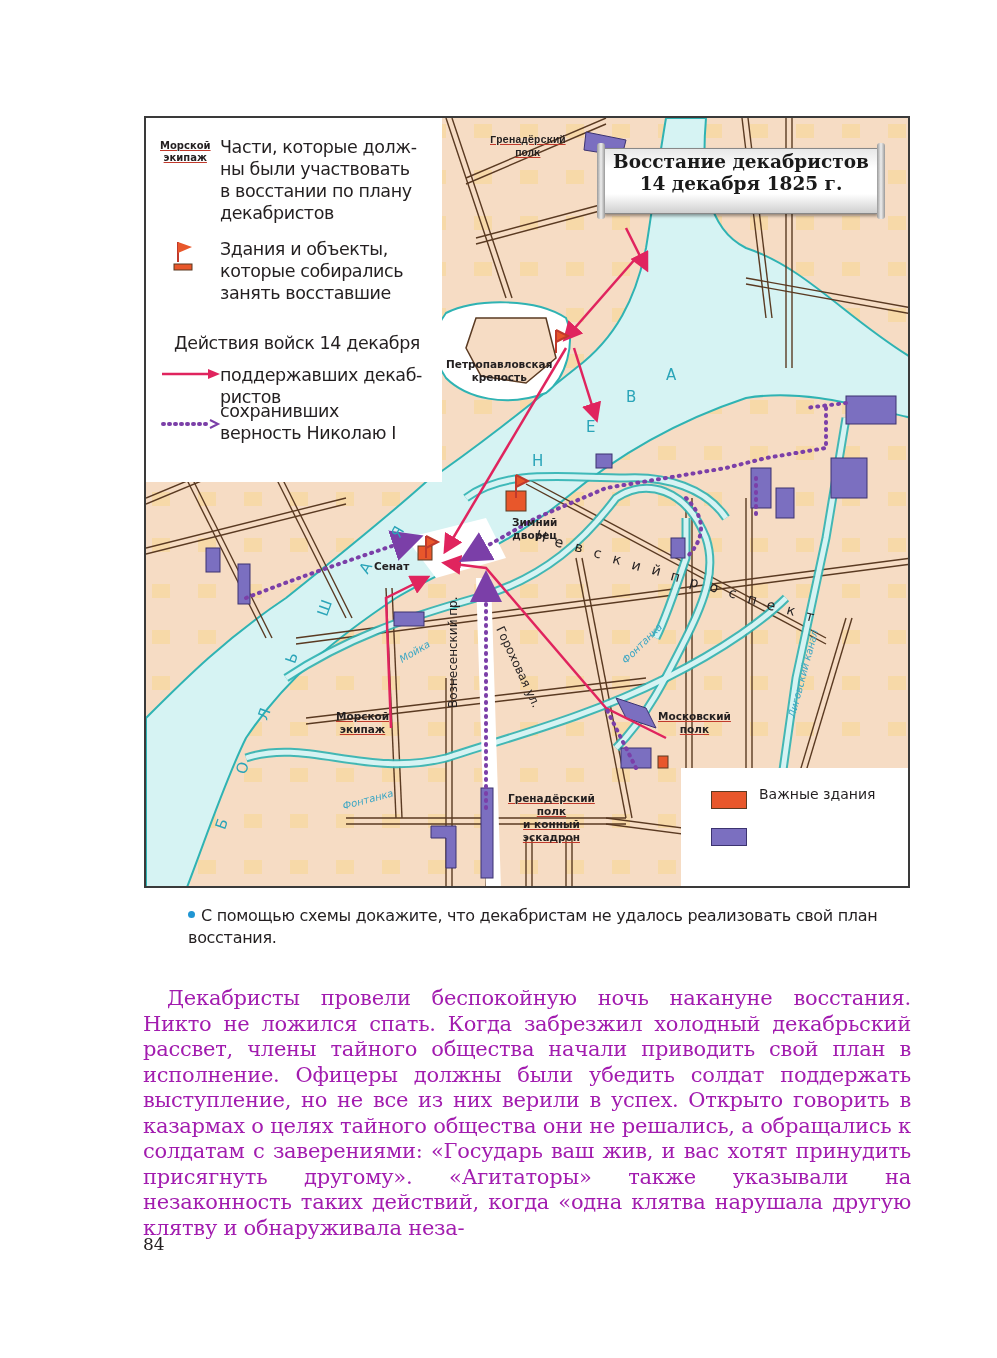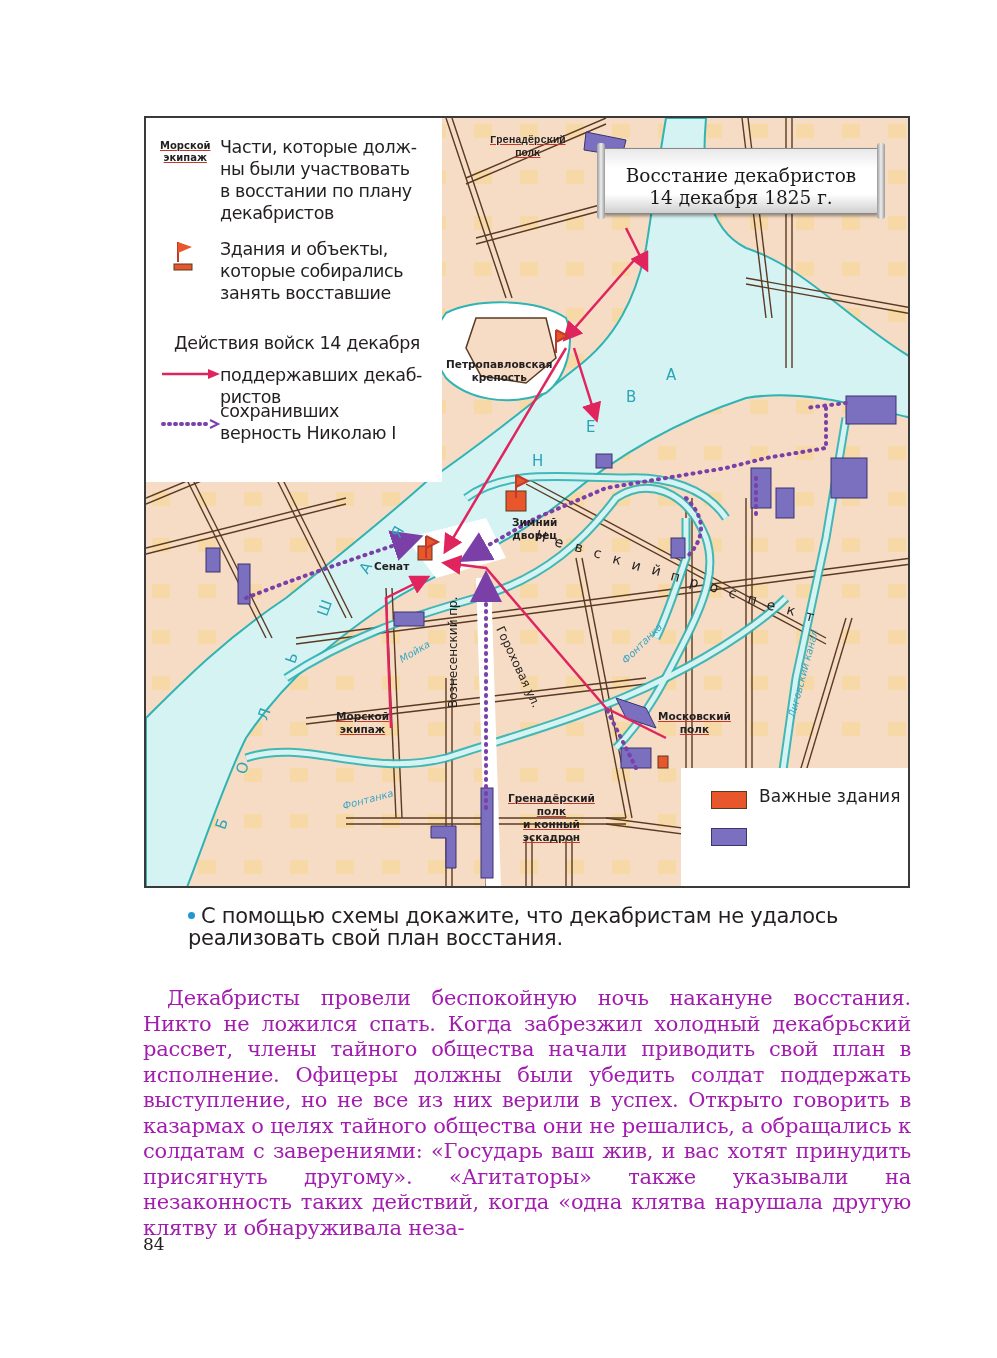--- a/index.html
+++ b/index.html
@@ -3,29 +3,29 @@
 <meta charset="utf-8">
 <style>
   html, body { margin:0; padding:0; background:#ffffff; }
   body { width:997px; height:1358px; position:relative; overflow:hidden; font-family:"DejaVu Sans", sans-serif; color:#231f20; }
   .map-frame { position:absolute; left:144px; top:116px; width:766px; height:772px; border:2px solid #3a3a3a; box-sizing:border-box; overflow:hidden; background:#f6dcc4; }
   .map-frame svg { position:absolute; left:0; top:0; }
   .legend-top { position:absolute; left:0; top:0; width:296px; height:364px; background:#ffffff; }
   .lg-text { position:absolute; left:74px; font-size:17.5px; line-height:22px; color:#231f20; font-family:"DejaVu Sans", sans-serif; letter-spacing:-0.4px; }
   .sample-label { position:absolute; left:14px; top:22px; font-size:10px; font-weight:bold; line-height:12px; text-align:center; text-decoration:underline; text-decoration-color:#c0392b; color:#231f20; }
   .legend-br { position:absolute; left:535px; top:650px; width:231px; height:122px; background:#ffffff; }
-  .title-scroll { position:absolute; left:458px; top:30px; width:274px; height:66px; background:linear-gradient(#e8e8e8,#ffffff 30%,#ffffff 70%,#cfcfcf); border:1px solid #888; box-shadow:0 2px 3px rgba(0,0,0,.4); text-align:center; font-family:"DejaVu Serif", serif; font-weight:normal; font-size:18.5px; line-height:22px; padding-top:16px; box-sizing:border-box; color:#1a1a1a; }
+  .title-scroll { position:absolute; left:458px; top:30px; width:274px; height:66px; background:linear-gradient(#e8e8e8,#ffffff 30%,#ffffff 70%,#cfcfcf); border:1px solid #888; box-shadow:0 2px 3px rgba(0,0,0,.4); text-align:center; font-family:"DejaVu Serif", serif; font-weight:bold; font-size:18.5px; line-height:22px; padding-top:2px; box-sizing:border-box; color:#1a1a1a; }
   .title-scroll:before, .title-scroll:after { content:""; position:absolute; top:-6px; width:8px; height:76px; background:linear-gradient(90deg,#999,#eee,#999); border-radius:3px; }
   .title-scroll:before { left:-8px; } .title-scroll:after { right:-8px; }
   .map-label { position:absolute; font-size:10.5px; font-weight:bold; line-height:13px; text-align:center; color:#231f20; text-decoration:underline; text-decoration-color:#c0392b; white-space:nowrap; }
   .map-label.plain { text-decoration:none; }
   .river-label { position:absolute; font-size:15px; color:#2aa4b8; font-style:normal; letter-spacing:2px; }
   .street-label { position:absolute; font-size:12px; color:#231f20; white-space:nowrap; }
   .canal-label { position:absolute; font-size:10px; color:#3aa6c4; font-style:italic; white-space:nowrap; }
-  .question { position:absolute; left:188px; top:905px; width:725px; font-size:21px; line-height:22px; color:#231f20; letter-spacing:-0.3px; }
+  .question { position:absolute; left:188px; top:905px; width:725px; font-size:16px; line-height:22px; color:#231f20; letter-spacing:-0.3px; }
   .question .bullet { display:inline-block; width:7px; height:7px; border-radius:50%; background:#2196d3; margin-right:6px; vertical-align:middle; position:relative; top:-2px; }
   .body-text { position:absolute; left:143px; top:986px; width:768px; font-family:"DejaVu Serif", serif; font-size:21px; line-height:25.5px; text-align:justify; color:#a21caf; letter-spacing:-0.25px; }
   .body-text p { margin:0; text-indent:24px; }
   .page-number { position:absolute; left:143px; top:1234px; font-family:"DejaVu Serif", serif; font-size:17px; color:#231f20; }
 </style>
 </head>
 <body>
 
 <div class="map-frame">
   <svg id="map-svg" width="766" height="772" viewBox="0 0 766 772">
@@ -269,21 +269,21 @@
       <span class="street-label" style="left: 602.143px; top: 472.857px; font-size: 14px; transform: rotate(15deg);">п</span>
       <span class="street-label" style="left: 621.429px; top: 478.571px; font-size: 14px; transform: rotate(15deg);">е</span>
       <span class="street-label" style="left: 640.714px; top: 484.286px; font-size: 14px; transform: rotate(15deg);">к</span>
       <span class="street-label" style="left: 660px; top: 490px; font-size: 14px; transform: rotate(15deg);">т</span>
     </div>
   <span class="street-label" style="left:300px;top:590px;transform:rotate(-90deg);transform-origin:left top;">Вознесенский пр.</span>
   <span class="street-label" style="left:360px;top:506px;transform:rotate(65deg);transform-origin:left top;">Гороховая ул.</span>
 
   <div class="legend-br">
     <div style="position:absolute;left:30px;top:23px;width:34px;height:16px;background:#e8572b;border:1.5px solid #5a3a22;"></div>
-    <div style="position:absolute;left:78px;top:18px;font-size:17px;">Важные здания</div>
+    <div style="position:absolute;left:78px;top:18px;font-size:14px;">Важные здания</div>
     <div style="position:absolute;left:30px;top:60px;width:34px;height:16px;background:#7b6fc0;border:1.5px solid #3c3370;"></div>
   </div>
 </div>
 
 <div class="question"><span class="bullet"></span><span>С помощью схемы докажите, что декабристам не удалось реализовать свой план восстания.</span></div>
 
 <div class="body-text">
   <p>Декабристы провели беспокойную ночь накануне восстания. Никто не ложился спать. Когда забрезжил холодный декабрьский рассвет, члены тайного общества начали приводить свой план в исполнение. Офицеры должны были убедить солдат поддержать выступление, но не все из них верили в успех. Открыто говорить в казармах о целях тайного общества они не решались, а обращались к солдатам с заверениями: «Государь ваш жив, и вас хотят принудить присягнуть другому». «Агитаторы» также указывали на незаконность таких действий, когда «одна клятва нарушала другую клятву и обнаруживала неза-</p>
 </div>
 

